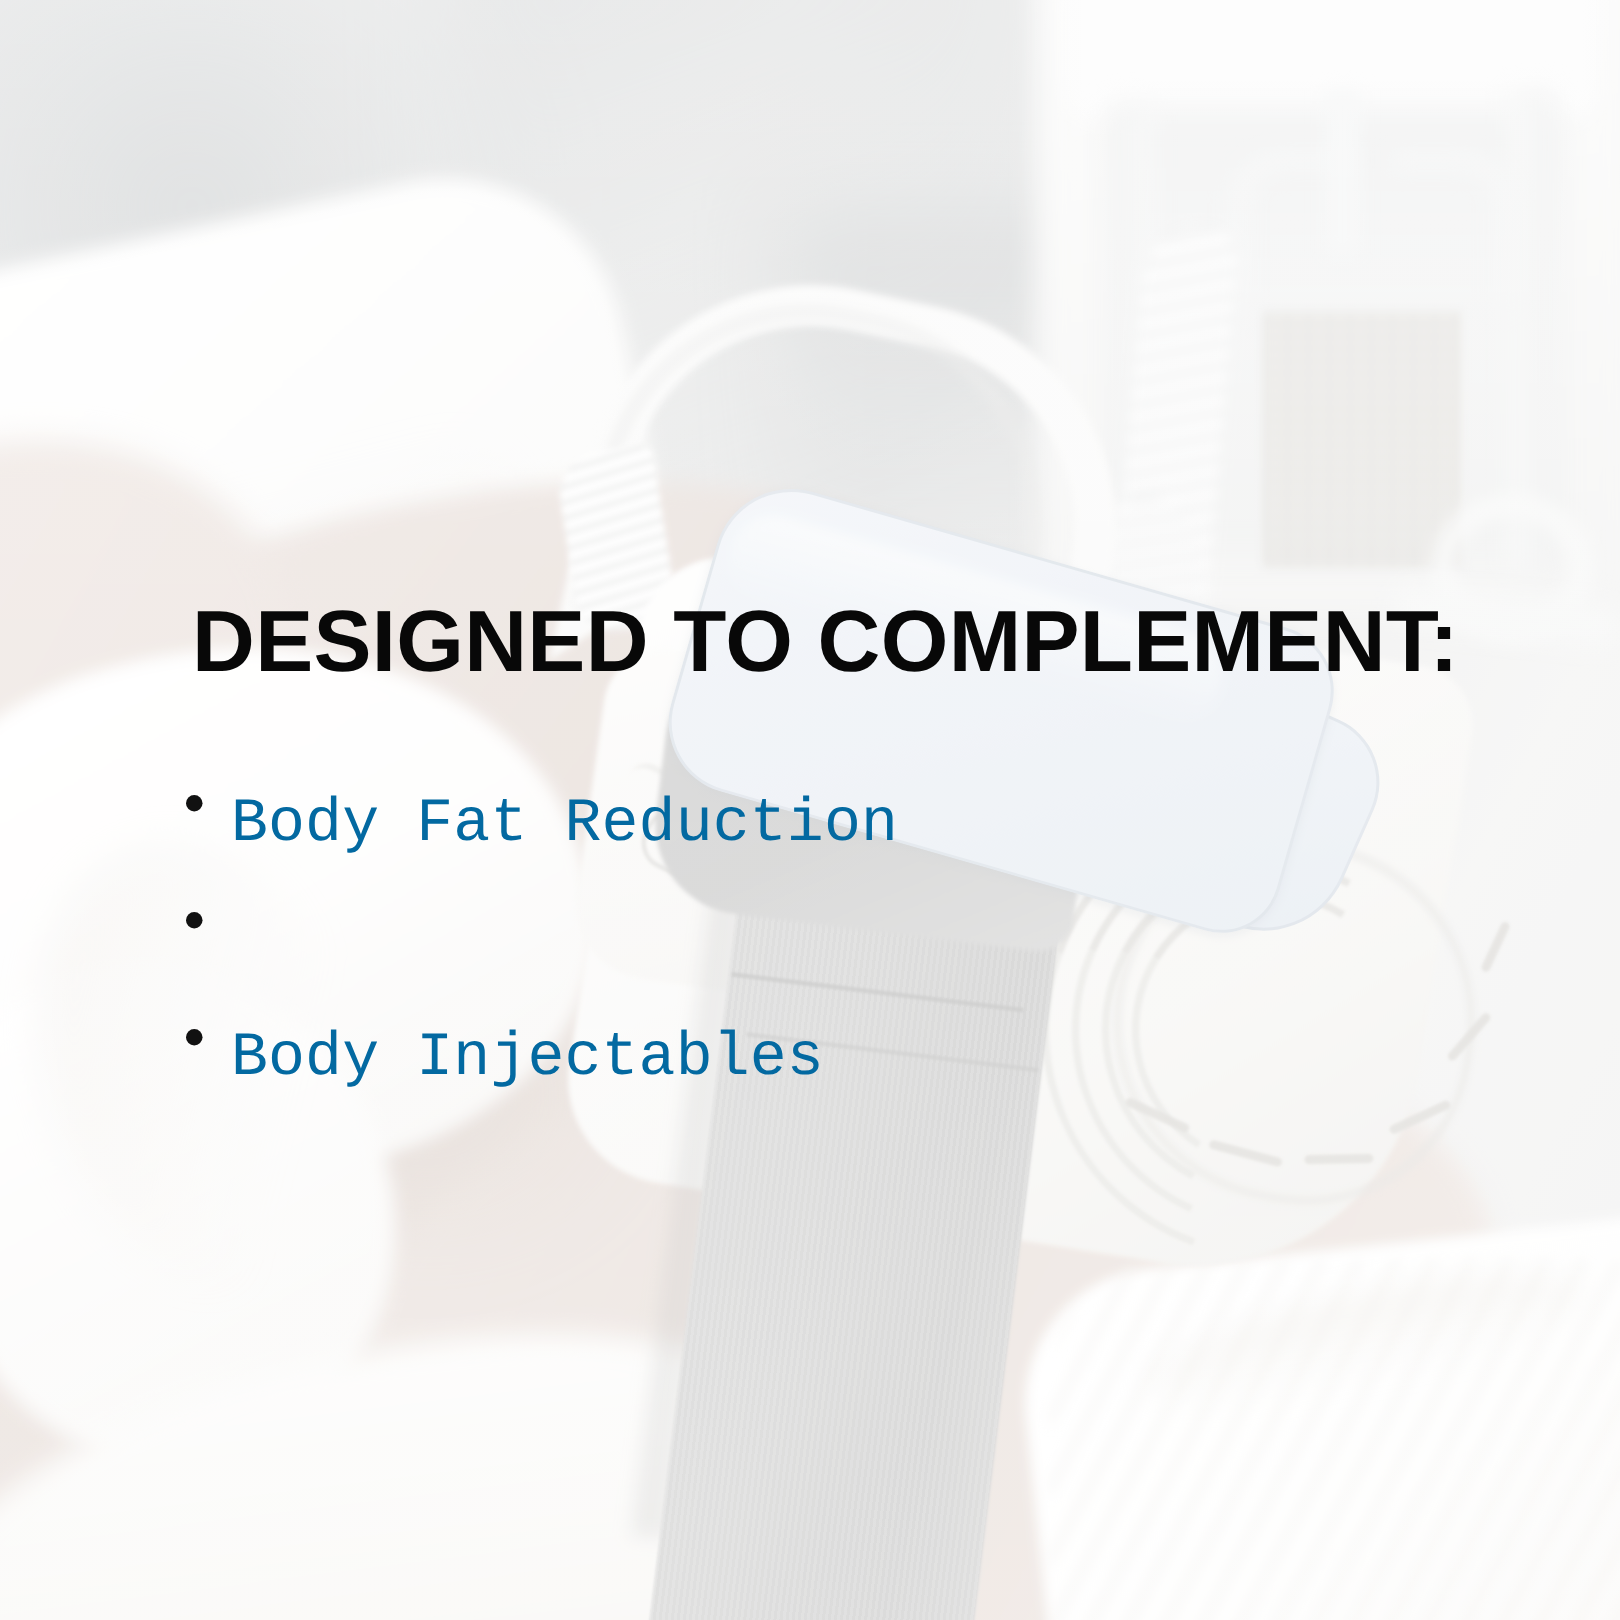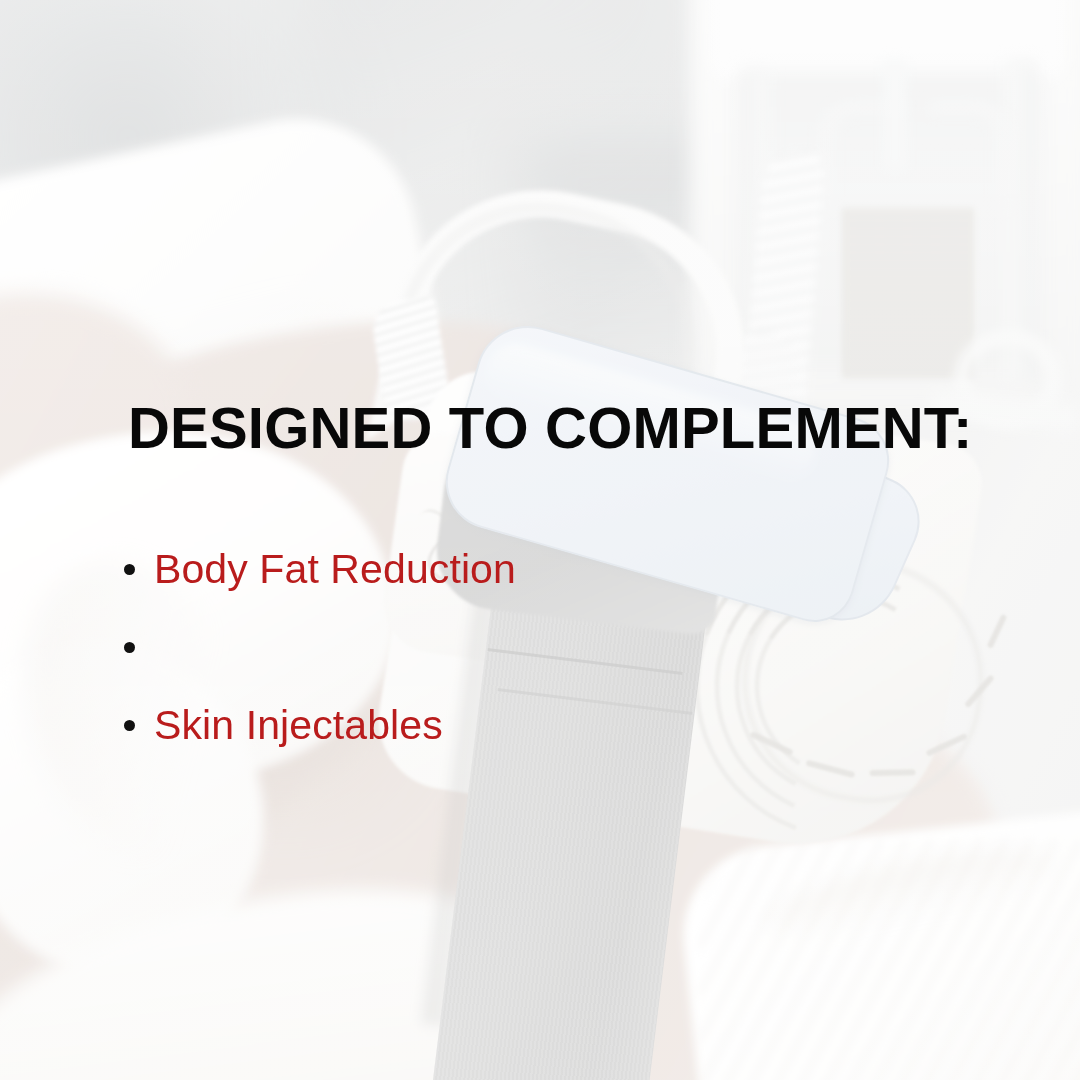--- a/index.html
+++ b/index.html
@@ -496,23 +496,23 @@
     position: absolute;
     left: 124px;
     top: 530px;
     margin: 0;
     padding: 0;
     list-style: none;
   }
 
   .bullet-item {
     display: flex;
-    align-items: center;
     height: 78px;
-    color: #b91c1c;
+    color: #0369a1;
+    font-family: Liberation Mono, monospace;
   }
 
   .bullet-dot {
     width: 11px;
     height: 11px;
     background: #111111;
     border-radius: 50%;
     flex: 0 0 auto;
     margin-right: 19px;
   }
@@ -611,18 +611,18 @@
     <ul class="bullet-list">
       <li class="bullet-item">
         <span class="bullet-dot"></span>
         <span class="bullet-text">Body Fat Reduction</span>
       </li>
       <li class="bullet-item">
         <span class="bullet-dot"></span>
       </li>
       <li class="bullet-item">
         <span class="bullet-dot"></span>
-        <span class="bullet-text">Skin Injectables</span>
+        <span class="bullet-text">Body Injectables</span>
       </li>
     </ul>
 
   </div>
 </div>
 
 </body></html>

